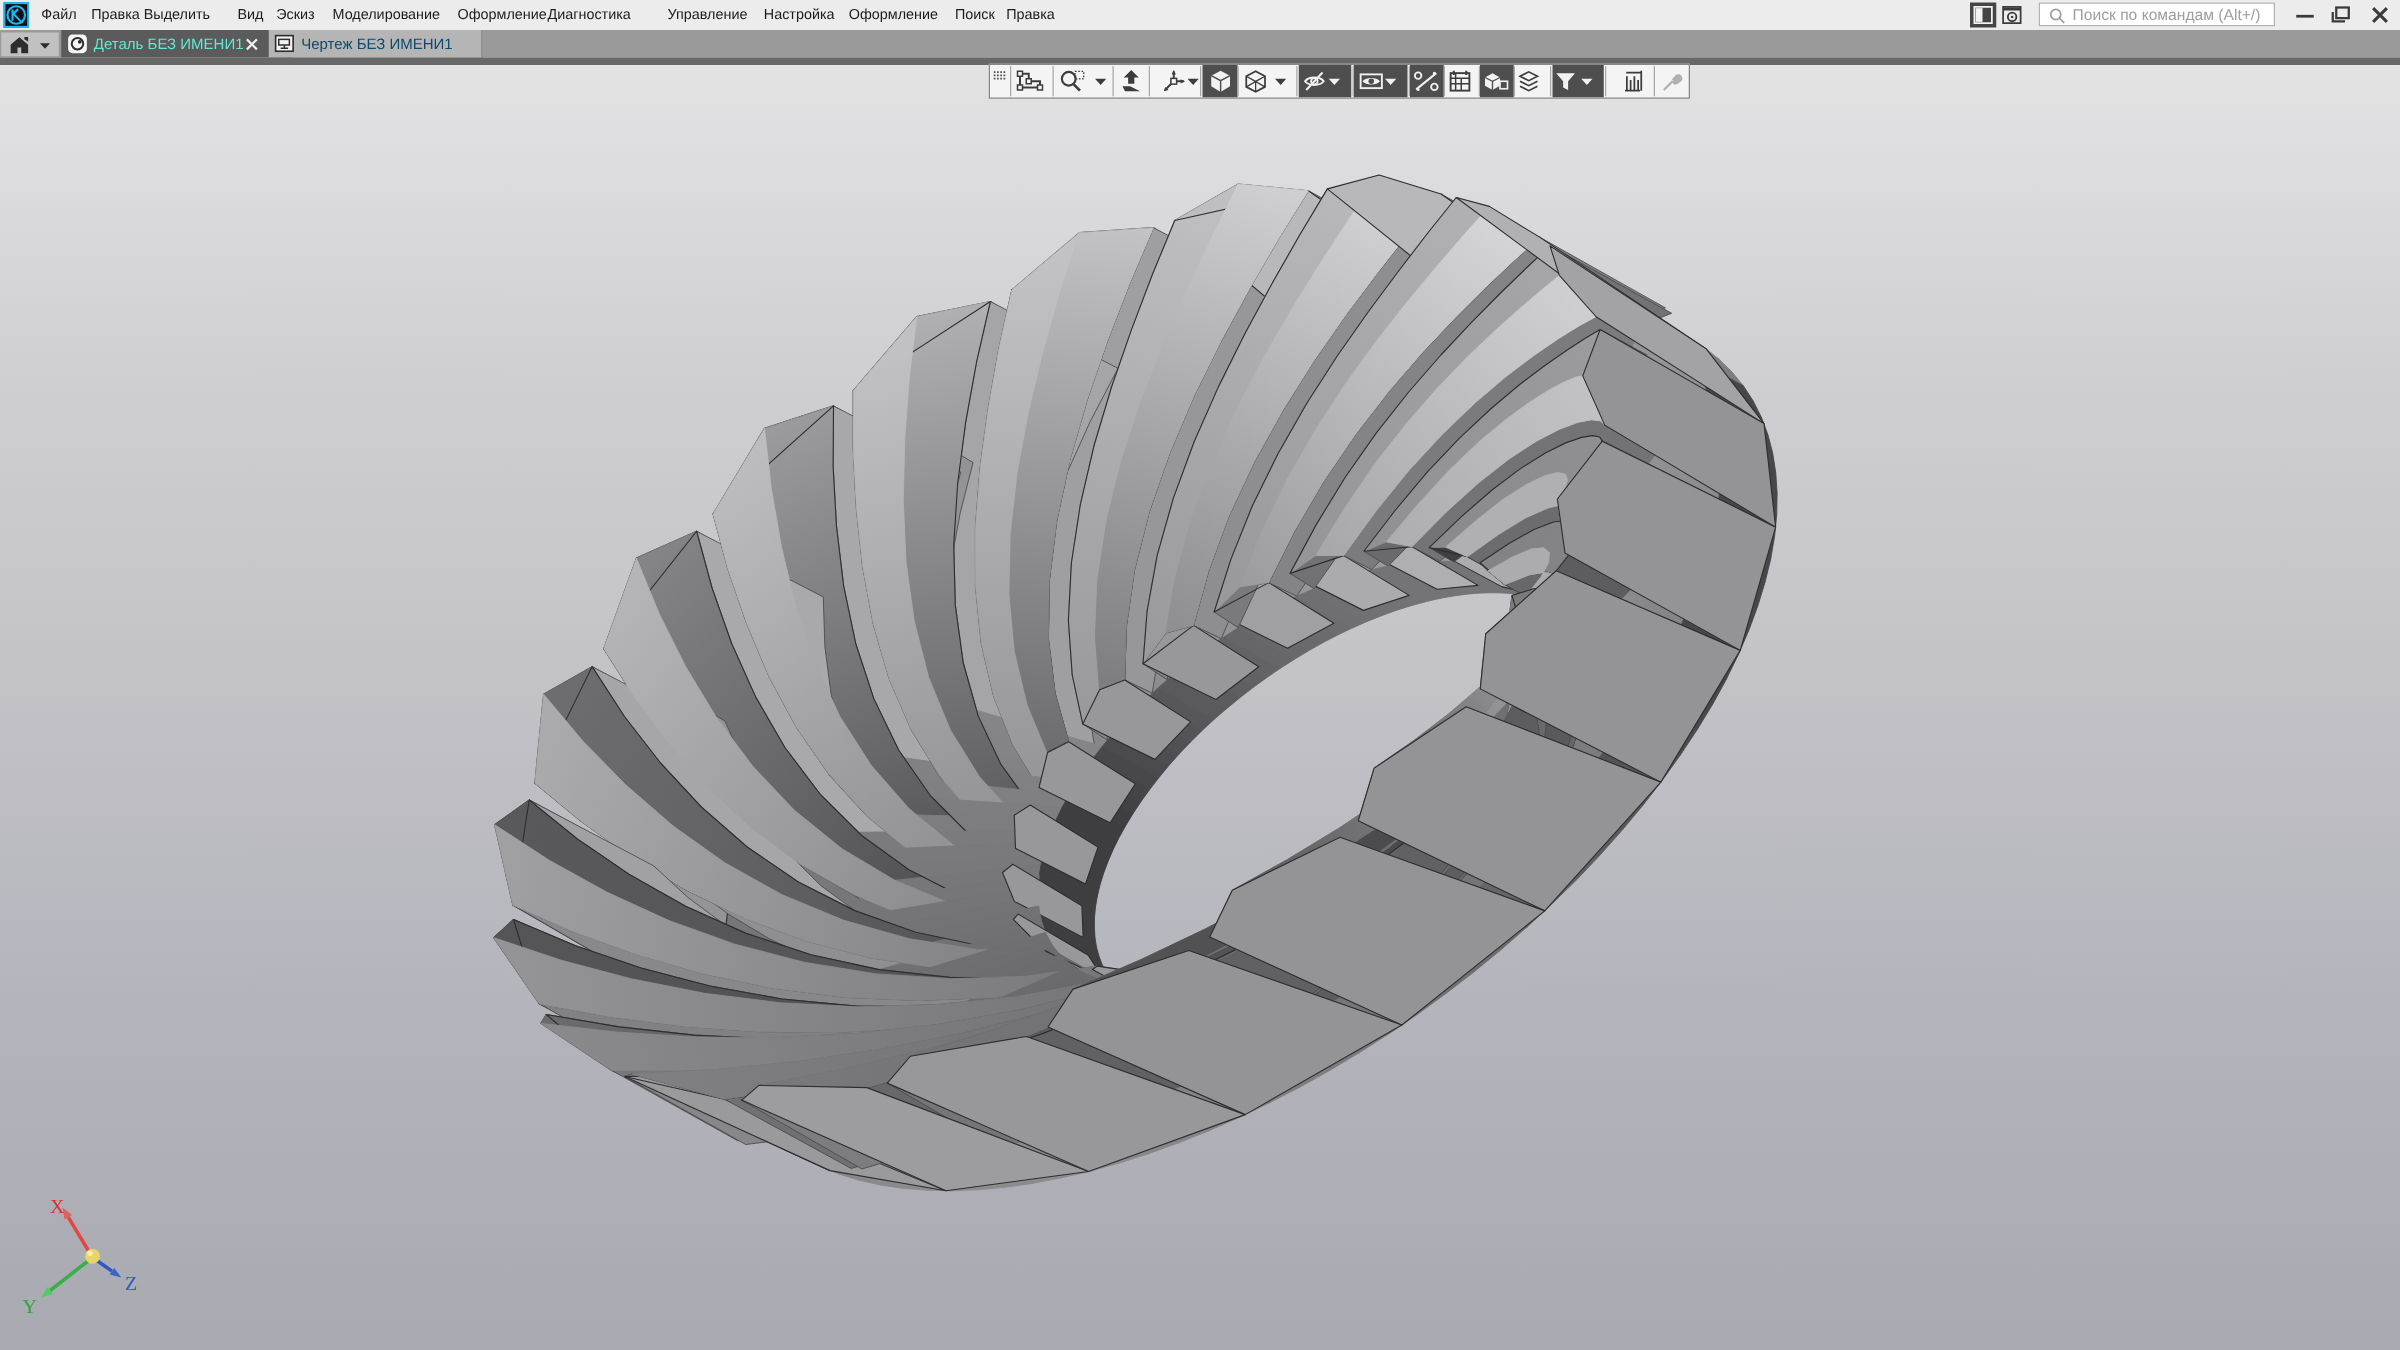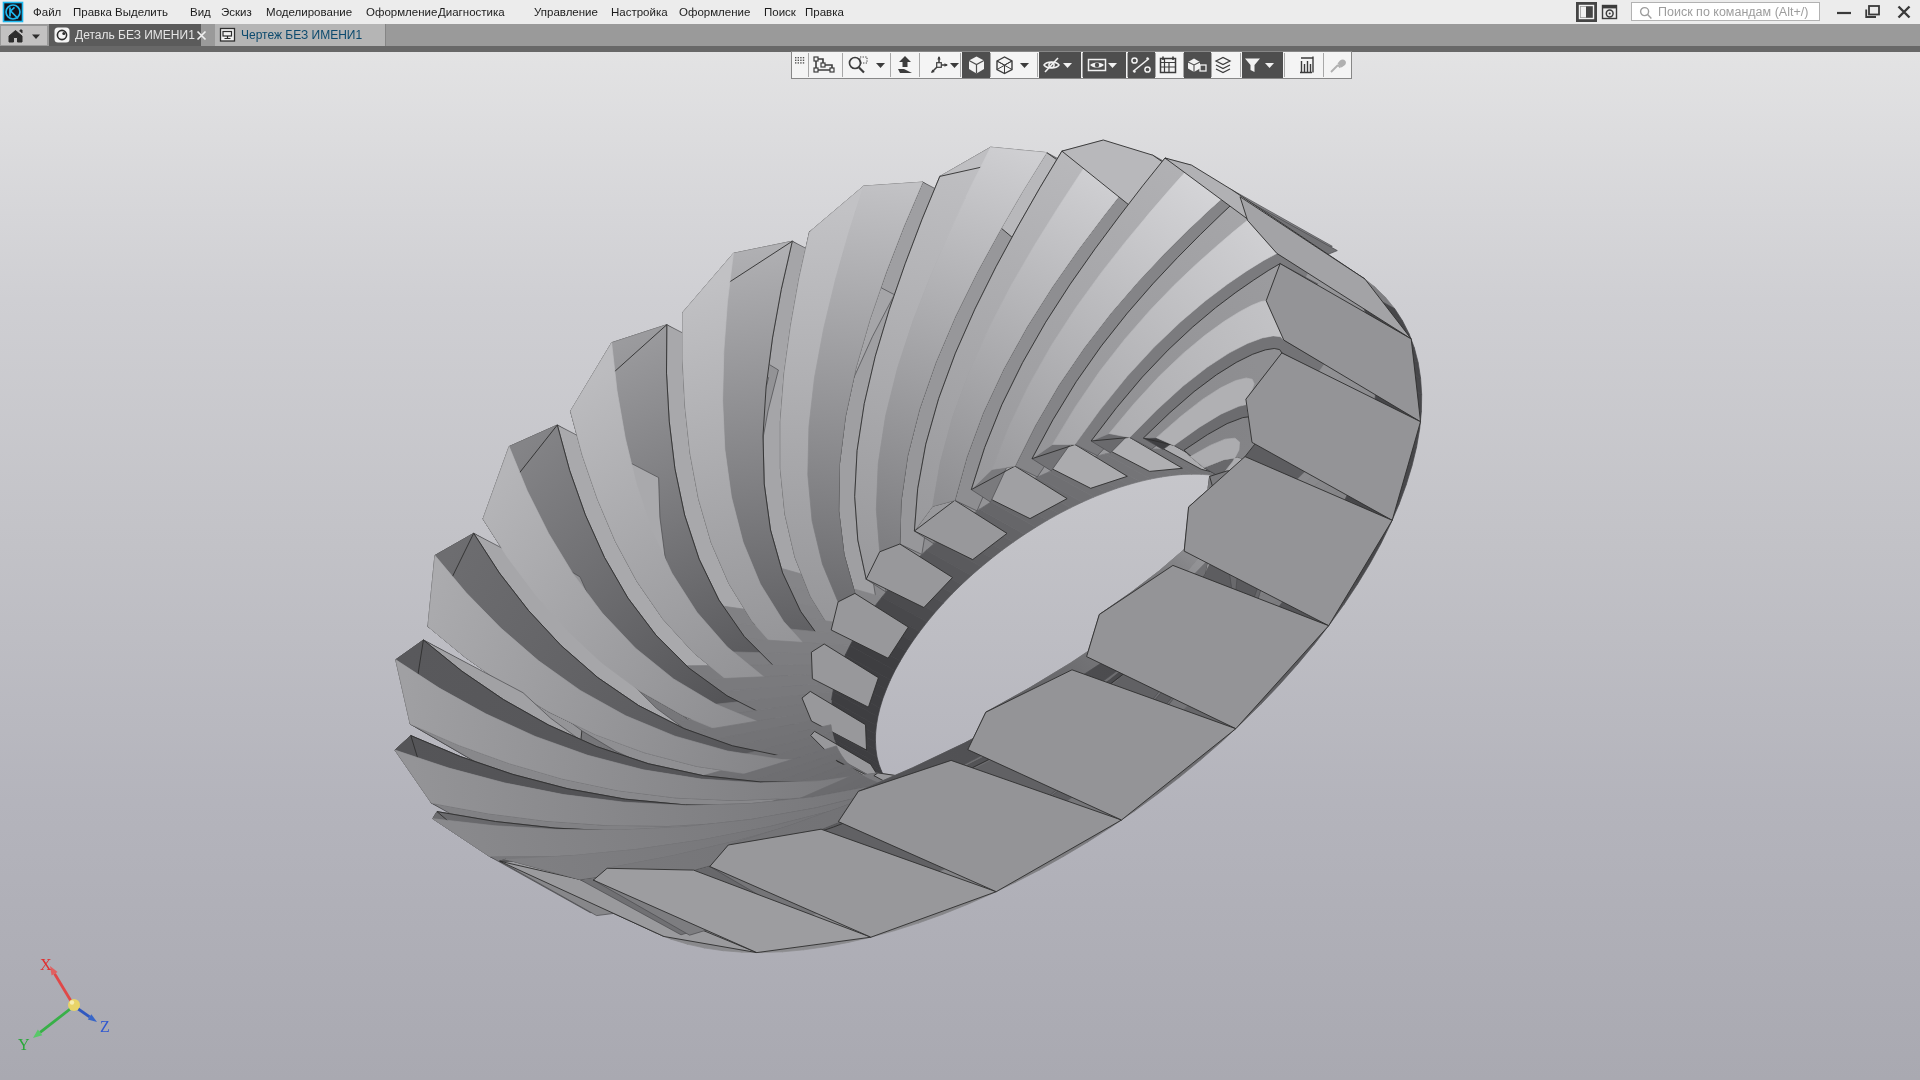--- a/index.html
+++ b/index.html
@@ -6,21 +6,21 @@
 #app{position:relative;width:1920px;height:1080px;background:#ececec;}
 #menubar{position:absolute;left:0;top:0;width:1920px;height:24px;background:#ececec;}
 .menu{position:absolute;top:0;height:24px;line-height:25px;font-size:11.5px;color:#1c1c1c;}
 #srch{position:absolute;left:1631px;top:2px;width:189px;height:19px;background:#fff;border:1px solid #b2b2b2;box-sizing:border-box;color:#9d9d9d;font-size:12.5px;line-height:18px;padding-left:26px;}
 #srch svg{position:absolute;left:7px;top:3px;}
 .winbtn{position:absolute;top:0;width:24px;height:24px;color:#3a3a3a;}
 #tabbar{position:absolute;left:0;top:24px;width:1920px;height:22px;background:#9a9a9a;}
 #tabstrip-bottom{position:absolute;left:0;top:46px;width:1920px;height:6px;background:#686868;}
 #homebtn{position:absolute;left:1px;top:26px;width:46px;height:19px;background:#c2c1c1;box-sizing:border-box;}
 .tab{position:absolute;top:24px;height:22px;font-size:12px;white-space:nowrap;}
-#tab1{left:49px;width:152px;background:#5b5b5b;color:#e5e5e5;}
+#tab1{left:49px;width:184px;background:#5b5b5b;color:#5eead4;}
 #tab2{left:215px;width:171px;background:#b5b5b5;color:#0c4a6e;border-right:1px solid #858585;box-sizing:border-box;}
 #viewport{position:absolute;left:0;top:52px;width:1920px;height:1028px;
  background:linear-gradient(180deg,#e3e3e4 0%,#cfcfd3 24%,#c2c2c7 48%,#b4b4bc 73%,#a9a9b1 100%);}
 #toolbar{position:absolute;left:791px;top:51px;width:561px;height:28px;background:#f4f4f4;border:1px solid #878787;box-sizing:border-box;}
 </style>
 </head>
 <body>
 <div id="app">
   <div id="menubar">
     <svg width="26" height="24" style="position:absolute;left:0;top:0">

